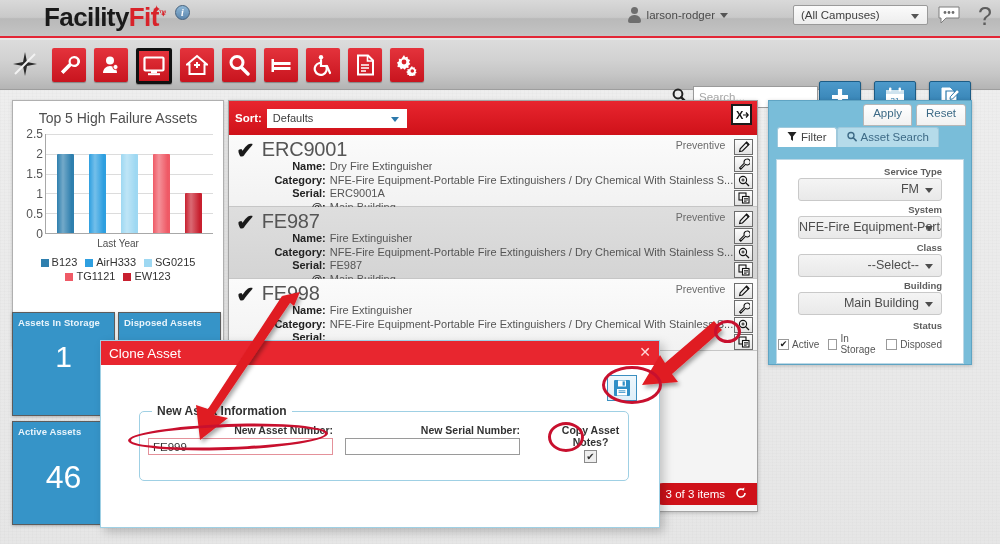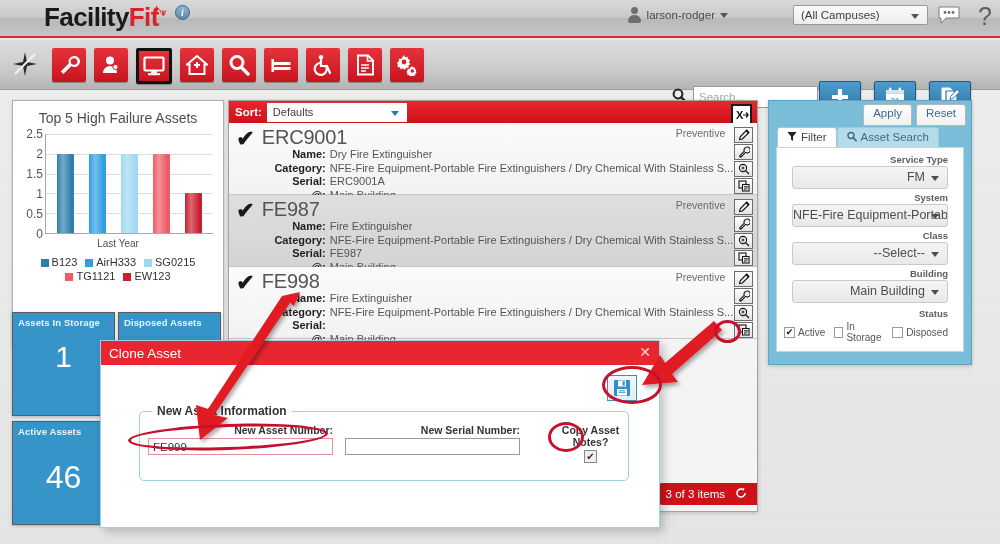--- a/index.html
+++ b/index.html
@@ -121,21 +121,21 @@
   #card-disposed { left:118px; top:312px; width:103px; height:104px; }
   #card-active   { left:12px;  top:421px; width:103px; height:104px; }
   #card-active .stat-value { font-size:32px; margin-top:22px; }
 
   
   .list-panel {
     position:absolute; left:228px; top:100px; width:530px; height:412px;
     background:#f4f4f4; border:1px solid #a4a4a4; box-shadow:0 1px 4px rgba(0,0,0,.2);
   }
   .list-header {
-    height:22px; background:linear-gradient(180deg,#e8262f 0%, #cf1119 100%);
+    height:34px; background:linear-gradient(180deg,#e8262f 0%, #cf1119 100%);
     display:flex; align-items:center; padding:0 6px; position:relative;
   }
   .sort-label { color:#fff; font-size:11.5px; font-weight:bold; margin-right:5px; }
   .sort-select {
     width:140px; height:19px; background:#fff; border:1px solid #fff;
     font-size:11px; color:#3d3d3d; line-height:17px; padding-left:5px; position:relative;
   }
   .sort-select .caret-dn { position:absolute; right:7px; top:7px; border-top-color:#2c79ab; }
   .hdr-tool-btn {
     position:absolute; right:5px; top:3px; width:21px; height:21px;
@@ -178,21 +178,21 @@
   .fp-btn {
     background:linear-gradient(180deg,#ffffff,#f1f1f1); border:1px solid #b7b7b7;
     border-radius:3px 3px 0 0; font-size:11.5px; color:#3d6a86; padding:2px 9px 17px;
   }
   .fp-tabs { display:flex; padding-left:8px; height:21px; align-items:flex-end; }
   .fp-tab {
     font-size:11.5px; padding:3px 9px 3px; border:1px solid #9fc9dc; border-bottom:none;
     border-radius:3px 3px 0 0; color:#3d6a86; background:rgba(255,255,255,.45); display:flex; gap:4px;
   }
   .fp-tab.active { background:#fff; color:#444; }
-  .fp-body { background:#fff; border:1px solid #bcd8e6; margin:0 7px; padding:6px 15px 8px; }
+  .fp-body { background:#fff; border:1px solid #bcd8e6; margin:12px 7px; padding:6px 21px 8px; }
   .fld { margin-bottom:3px; }
   .fld-label { font-size:9.5px; font-weight:bold; color:#5d5d5d; text-align:right; margin-bottom:1px; }
   .fld-select {
     height:23px; background:linear-gradient(180deg,#f4f4f4,#e9e9e9);
     border:1px solid #c9c9c9; border-radius:3px; position:relative;
     font-size:12.5px; color:#4d4d4d; text-align:right; line-height:21px; padding-right:22px;
     overflow:hidden; white-space:nowrap;
   }
   .fld-select .caret-dn { position:absolute; right:8px; top:9px; border-top-color:#4d4d4d; }
   .status-row { display:flex; justify-content:flex-end; gap:9px; align-items:center; margin-top:2px; }

